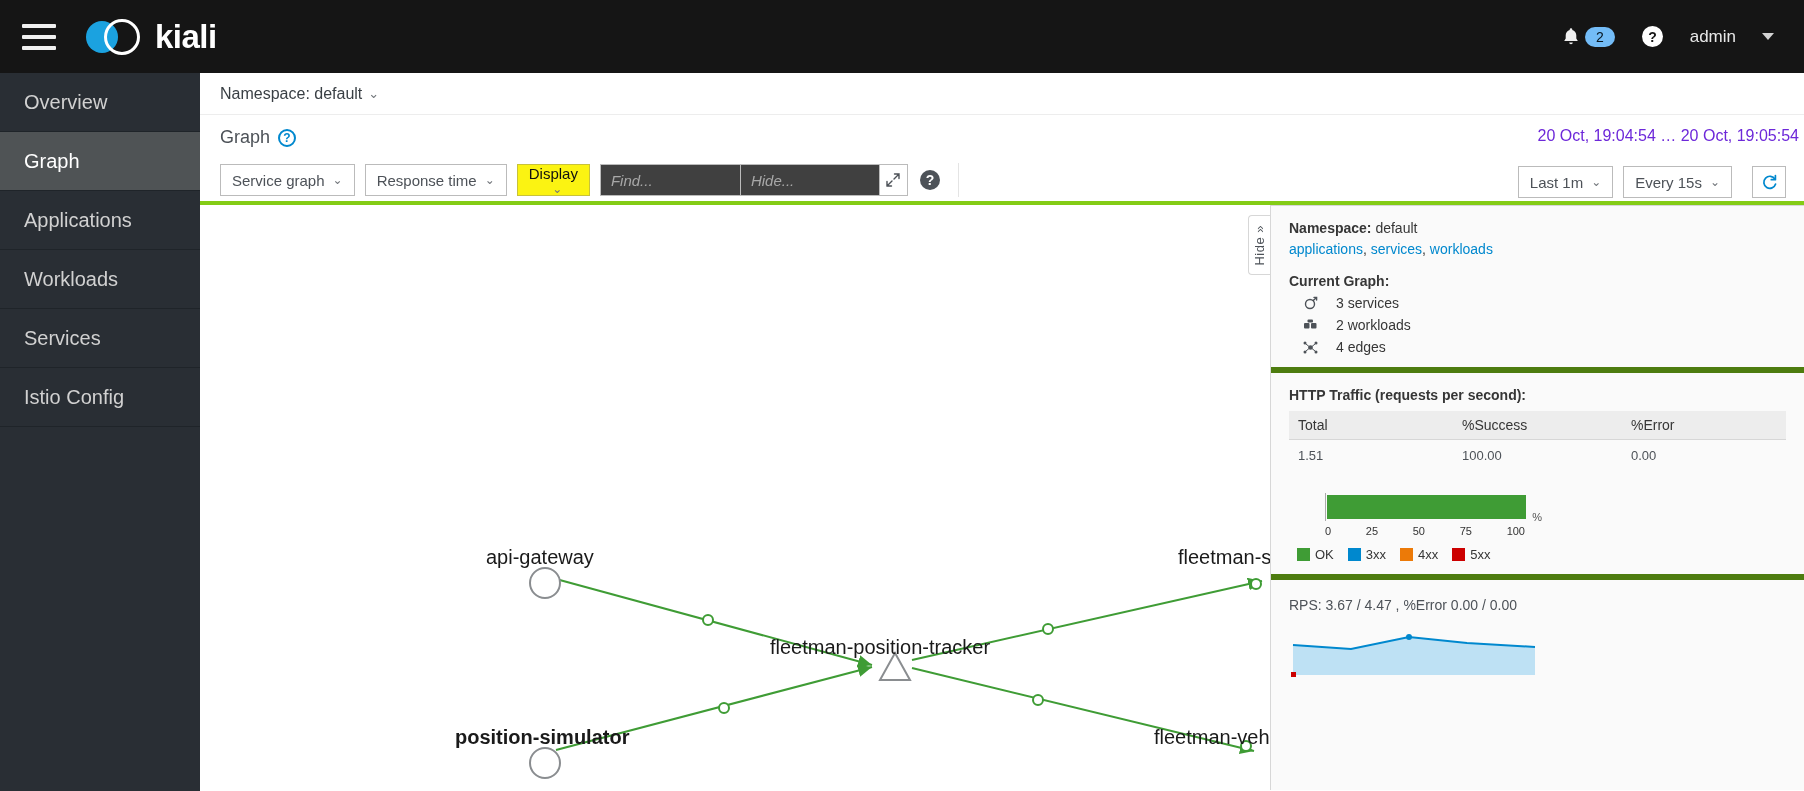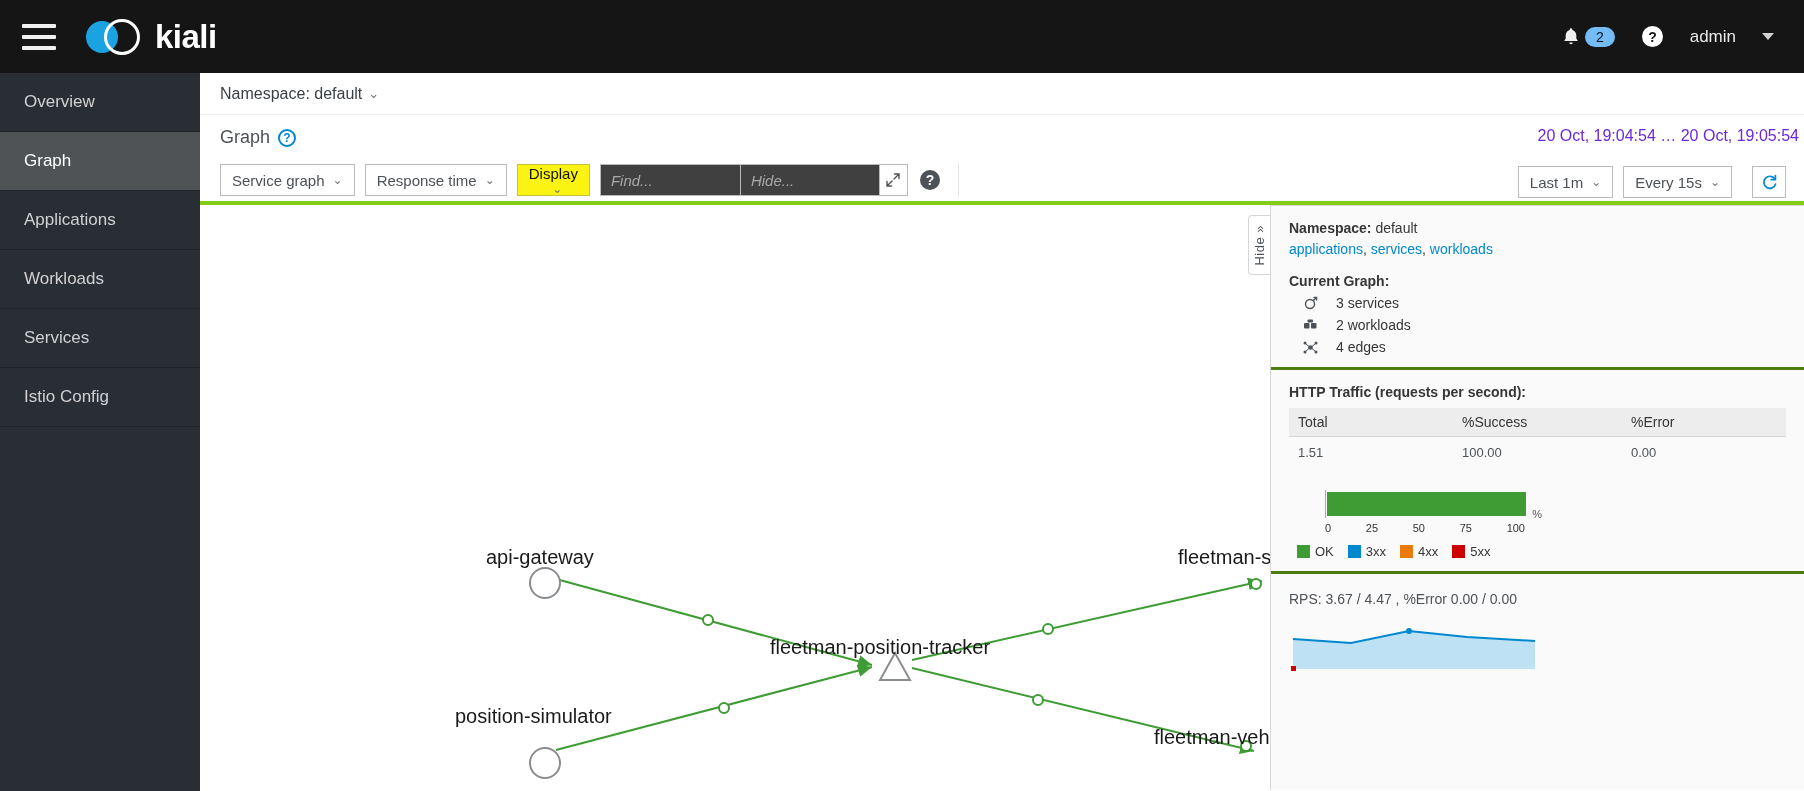--- a/index.html
+++ b/index.html
@@ -51,21 +51,21 @@
     cursor: pointer;
   }
 
   
   .sidebar {
     position: absolute; top: 73px; left: 0; width: 200px; height: 718px;
     background: #292e34;
   }
   .nav-item {
     height: 59px; display: flex; align-items: center; padding-left: 24px;
-    color: #d1d1d1; font-size: 17px; border-bottom: 1px solid #1f2429;
+    color: #d1d1d1; font-size: 20px; border-bottom: 1px solid #1f2429;
     cursor: pointer;
   }
   .nav-item.active { background: #4f5355; color: #ffffff; }
 
   
   .content {
     position: absolute; top: 73px; left: 200px;
     width: 1604px; height: 718px; background: #ffffff;
   }
   .ns-bar {
@@ -151,21 +151,21 @@
   .hide-tab span {
     writing-mode: vertical-rl; transform: rotate(180deg);
     font-size: 13px; color: #4d5258; letter-spacing: 0.5px;
   }
   .panel {
     position: absolute; left: 1070px; top: 0; width: 534px; height: 585px;
     background: #fafafa; border-left: 1px solid #d7d7d7;
     border-top: 1px solid #d7d7d7; font-size: 14px; color: #363636;
   }
   .panel-sec { padding: 14px 18px 12px 18px; }
-  .panel-sec.bordered { border-top: 3px solid #4d7c0f; }
+  .panel-sec.bordered { border-top: 6px solid #4d7c0f; }
   .b { font-weight: 700; }
   .lnk { color: #0088ce; cursor: pointer; }
   .kv-row { display: flex; align-items: center; gap: 17px; margin-top: 6px; margin-left: 13px; }
   .kv-ic { width: 17px; display: inline-flex; justify-content: center; }
   .sub-head { font-weight: 700; margin-top: 16px; }
 
   table.traffic { width: 100%; border-collapse: collapse; margin-top: 8px; }
   table.traffic th {
     background: #ededed; text-align: left; font-weight: 400;
     font-size: 14px; color: #363636; padding: 6px 9px;
@@ -329,21 +329,21 @@
         <circle cx="1046" cy="541" r="5" fill="#fff" stroke="#3f9c35" stroke-width="2"></circle>
 
         <circle cx="345" cy="378" r="15" fill="#fff" stroke="#8a8d90" stroke-width="2"></circle>
         <circle cx="345" cy="558" r="15" fill="#fff" stroke="#8a8d90" stroke-width="2"></circle>
         <path d="M695 448 L710 475 L680 475 z" fill="#fff" stroke="#8a8d90" stroke-width="2"></path>
         <path d="M1089 358 L1104 385 L1074 385 z" fill="#fff" stroke="#8a8d90" stroke-width="2"></path>
         <path d="M1089 538 L1104 565 L1074 565 z" fill="#fff" stroke="#8a8d90" stroke-width="2"></path>
       </svg>
 
       <div class="node-label" style="left:286px;top:341px;">api-gateway</div>
-      <div class="node-label" style="left:255px;top:500px;">position-simulator</div>
+      <div class="node-label" style="left:255px;top:521px;font-weight:bold;">position-simulator</div>
       <div class="node-label" style="left:570px;top:431px;">fleetman-position-tracker</div>
       <div class="node-label" style="left:978px;top:341px;">fleetman-staff-service</div>
       <div class="node-label" style="left:954px;top:521px;">fleetman-vehicle-telemetry</div>
 
       <div class="hide-tab">
         <span>
           <span>Hide</span>
           <span>»</span>
         </span>
       </div>

